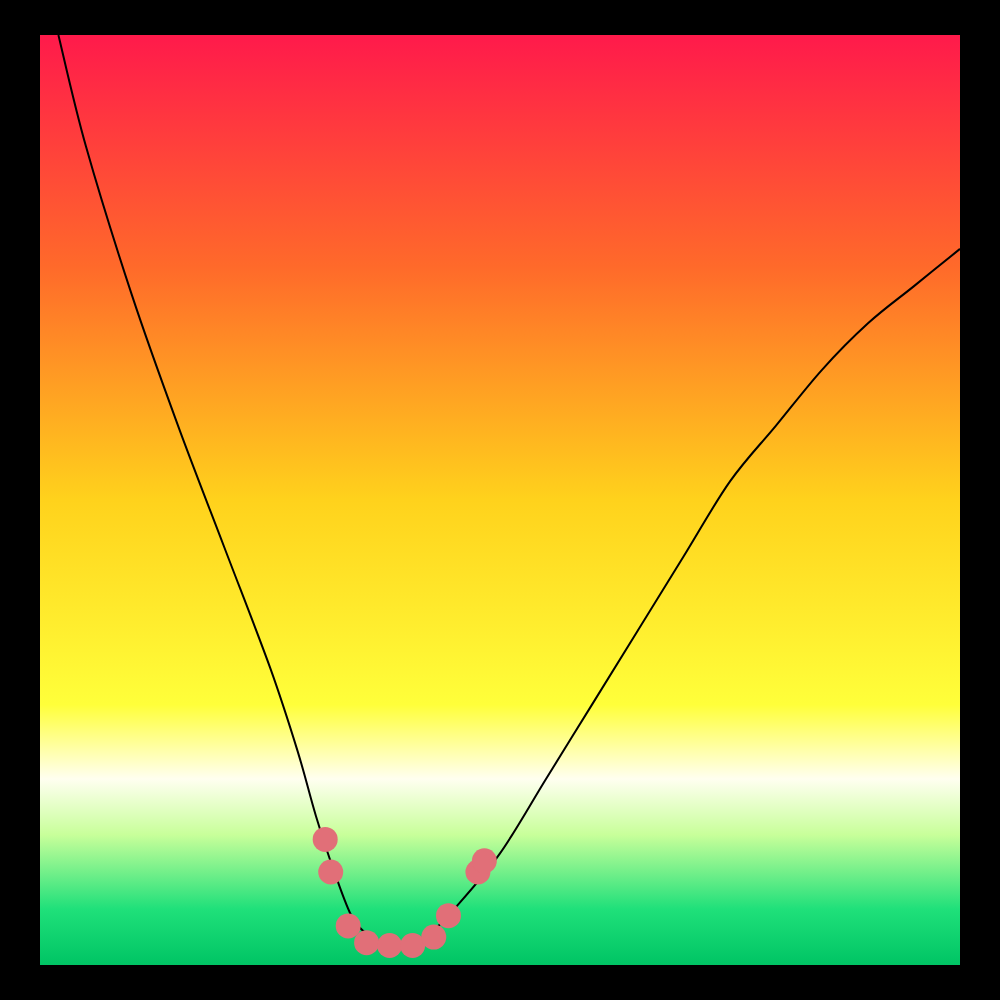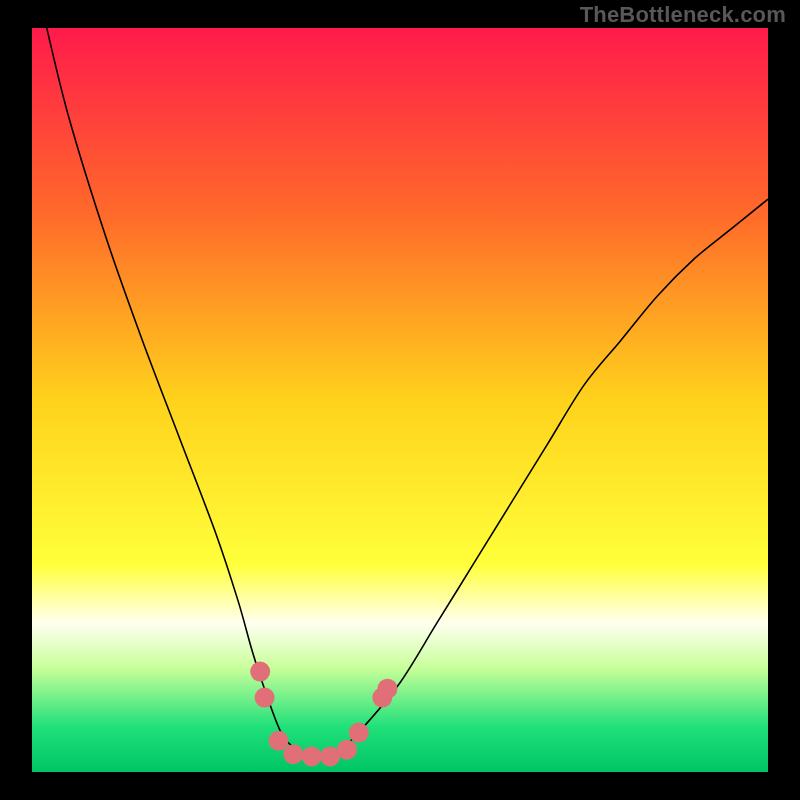--- a/index.html
+++ b/index.html
@@ -33,21 +33,20 @@
     top: 28px;
     width: 736px;
     height: 744px;
   }
   svg { display: block; }
 </style>
 </head>
 <body>
 
 <div class="frame">
-  <div class="watermark">TheBottleneck.com</div>
 
   <div class="plot">
     <svg id="chart-svg" viewBox="0 0 736 744" width="736" height="744" preserveAspectRatio="none">
       <defs>
         <linearGradient id="bg-grad" x1="0" y1="0" x2="0" y2="1">
             <stop offset="0%" stop-color="#ff1a4b"></stop>
             <stop offset="25%" stop-color="#ff6a2a"></stop>
             <stop offset="50%" stop-color="#ffd21c"></stop>
             <stop offset="72%" stop-color="#ffff3a"></stop>
             <stop offset="80%" stop-color="#fffff0"></stop>

